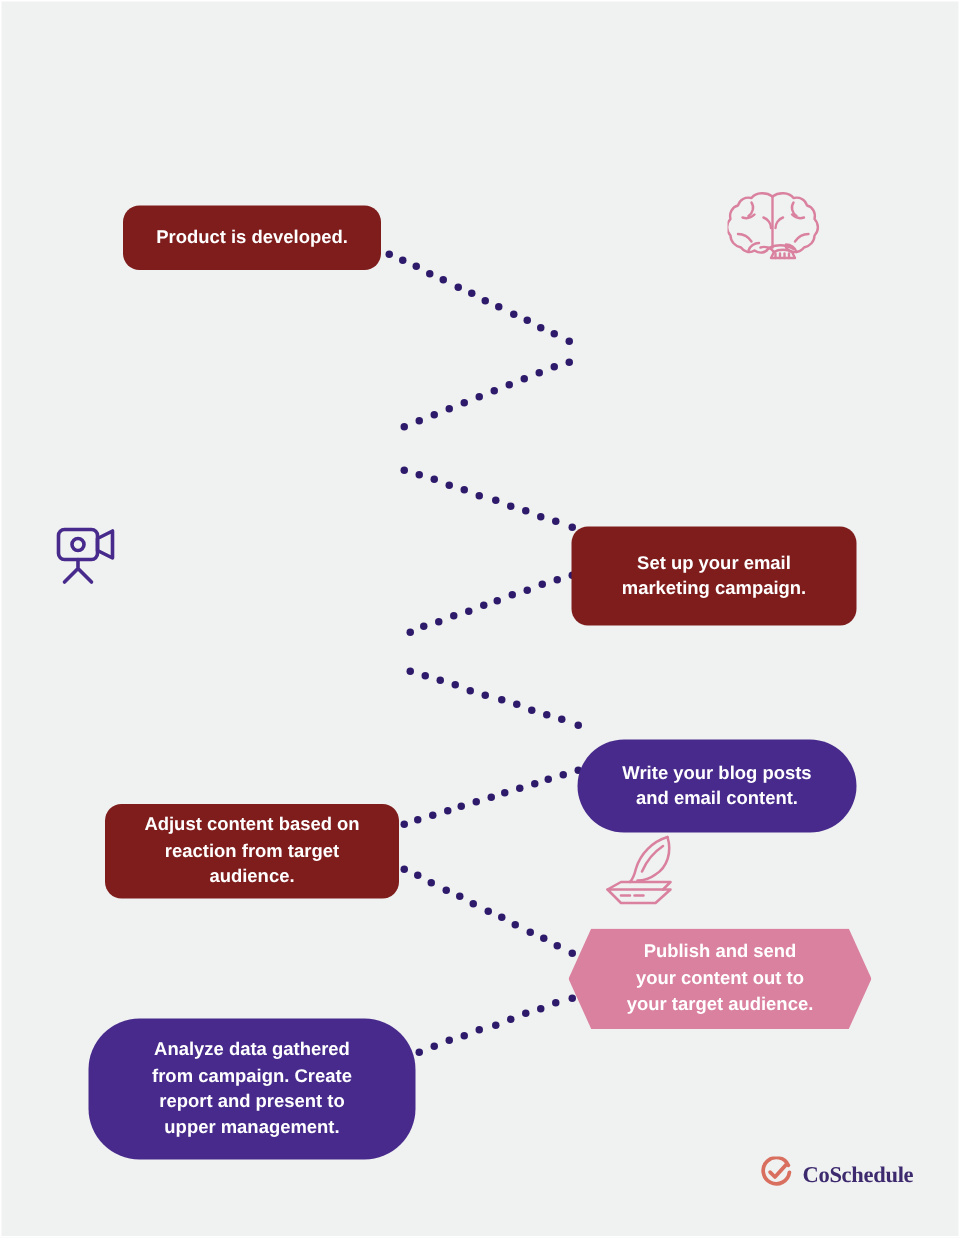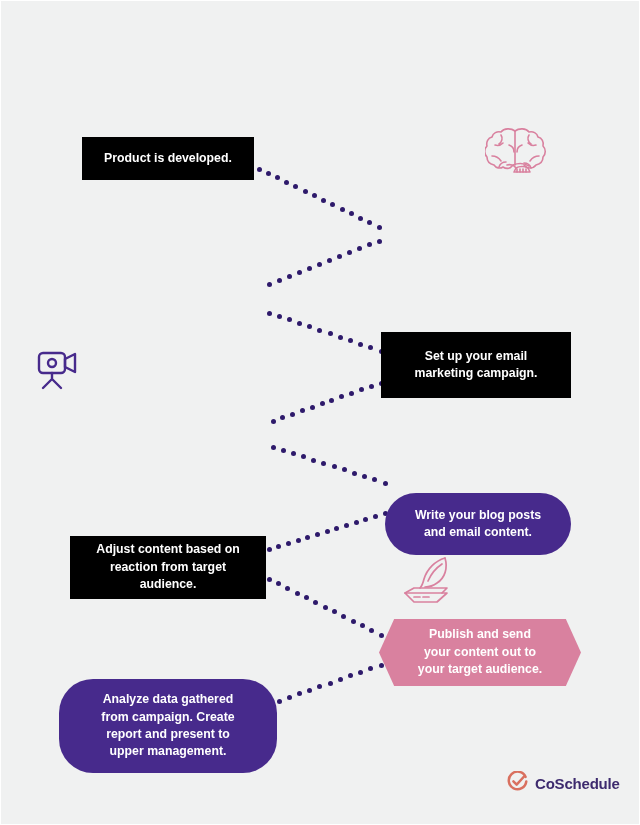--- a/index.html
+++ b/index.html
@@ -51,21 +51,21 @@
     font-size: 12.3px;
     font-weight: bold;
     line-height: 1.42;
   }
   .node .node-text {
     display: block;
     padding: 0 14px;
     white-space: pre-line;
   }
 
-  .node.rect       { background: #000000; }
+  .node.rect       { background: #7f1d1d; border-radius: 11px; }
   .node.pill       { background: #472a8c; border-radius: 34px; }
   .node.hex        { background: #d9819f;
                      clip-path: polygon(7.5% 0%, 92.5% 0%, 100% 50%, 92.5% 100%, 7.5% 100%, 0% 50%); }
 
   .node.hex .node-text { padding: 0 26px; }
 
   
   .connector { position: absolute; pointer-events: none; }
   .dot {
     position: absolute;
@@ -84,20 +84,21 @@
     left: 506px; top: 770px;
     display: flex;
     align-items: center;
     gap: 7px;
   }
   #logo-text {
     color: #3d2a6e;
     font-size: 15px;
     font-weight: bold;
     letter-spacing: -0.2px;
+    font-family: Liberation Serif, serif;
   }
 </style>
 </head>
 <body>
 
 <div id="page">
 
 
   <div class="connector" id="dots-layer">
       <div class="dot" style="left: 255.5px; top: 165.5px;"></div>
@@ -235,21 +236,21 @@
       <path d="M5 37l9-5h33l-5 5"></path>
     </svg>
   </div>
 
   <div class="node rect" style="left:81px; top:136px; width:172px; height:43px;">
     <span class="node-text">Product is developed.</span>
   </div>
 
 
 
-  <div class="node rect" style="left:380px; top:331px; width:190px; height:66px;">
+  <div class="node rect" style="left:380px; top:350px; width:190px; height:66px;">
     <span class="node-text">Set up your email
 marketing campaign.</span>
   </div>
 
 
   <div class="node pill" style="left:384px; top:465px; width:186px; height:62px;margin-top:27px;">
     <span class="node-text">Write your blog posts
 and email content.</span>
   </div>
 

